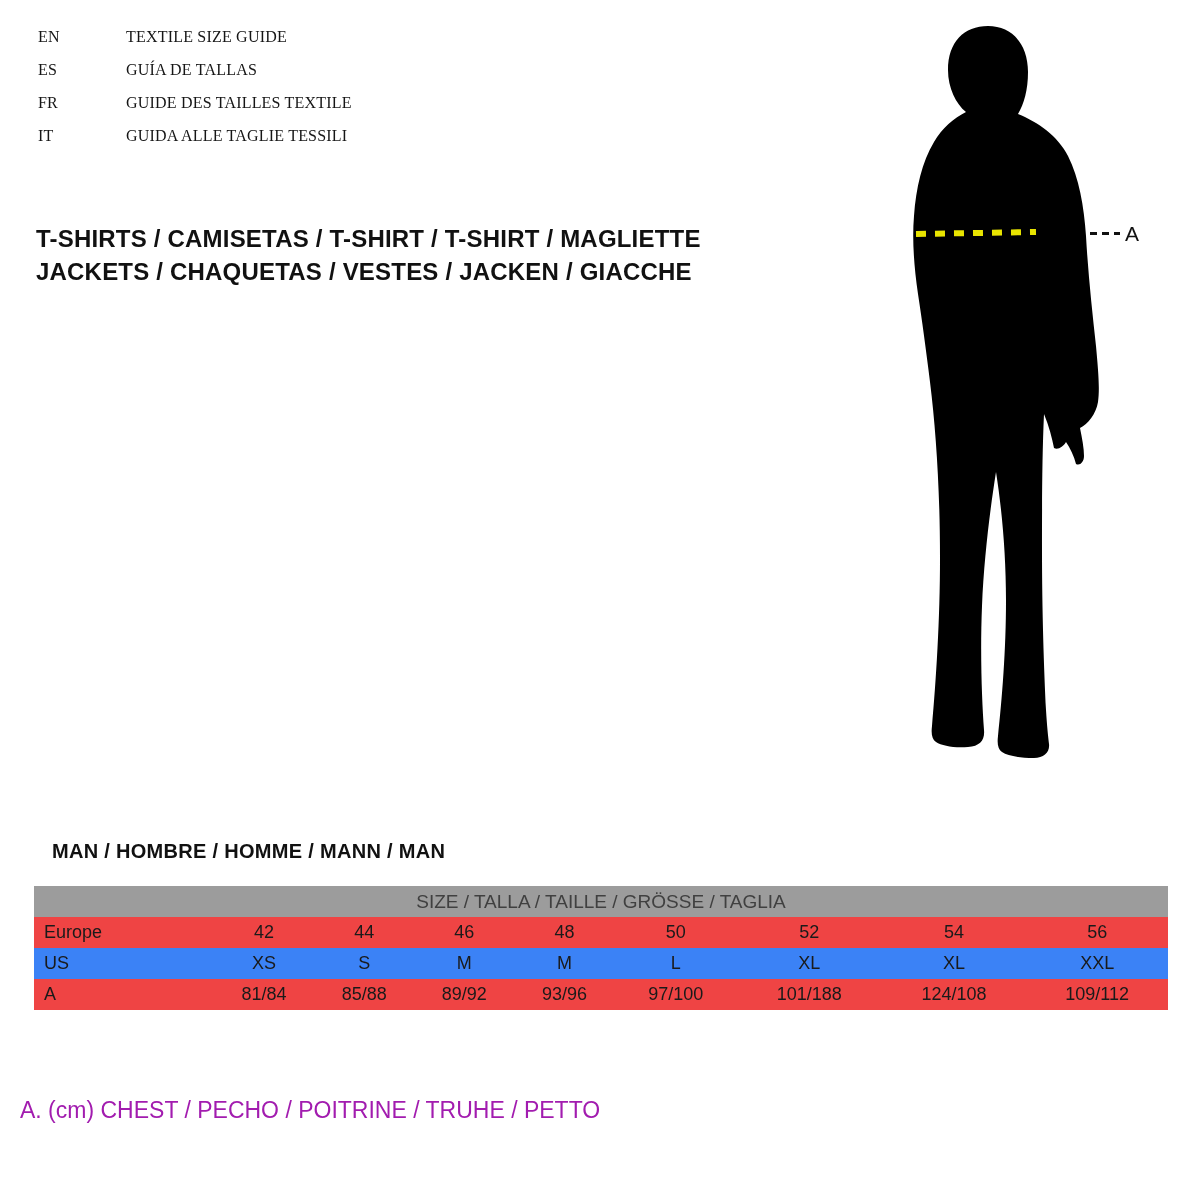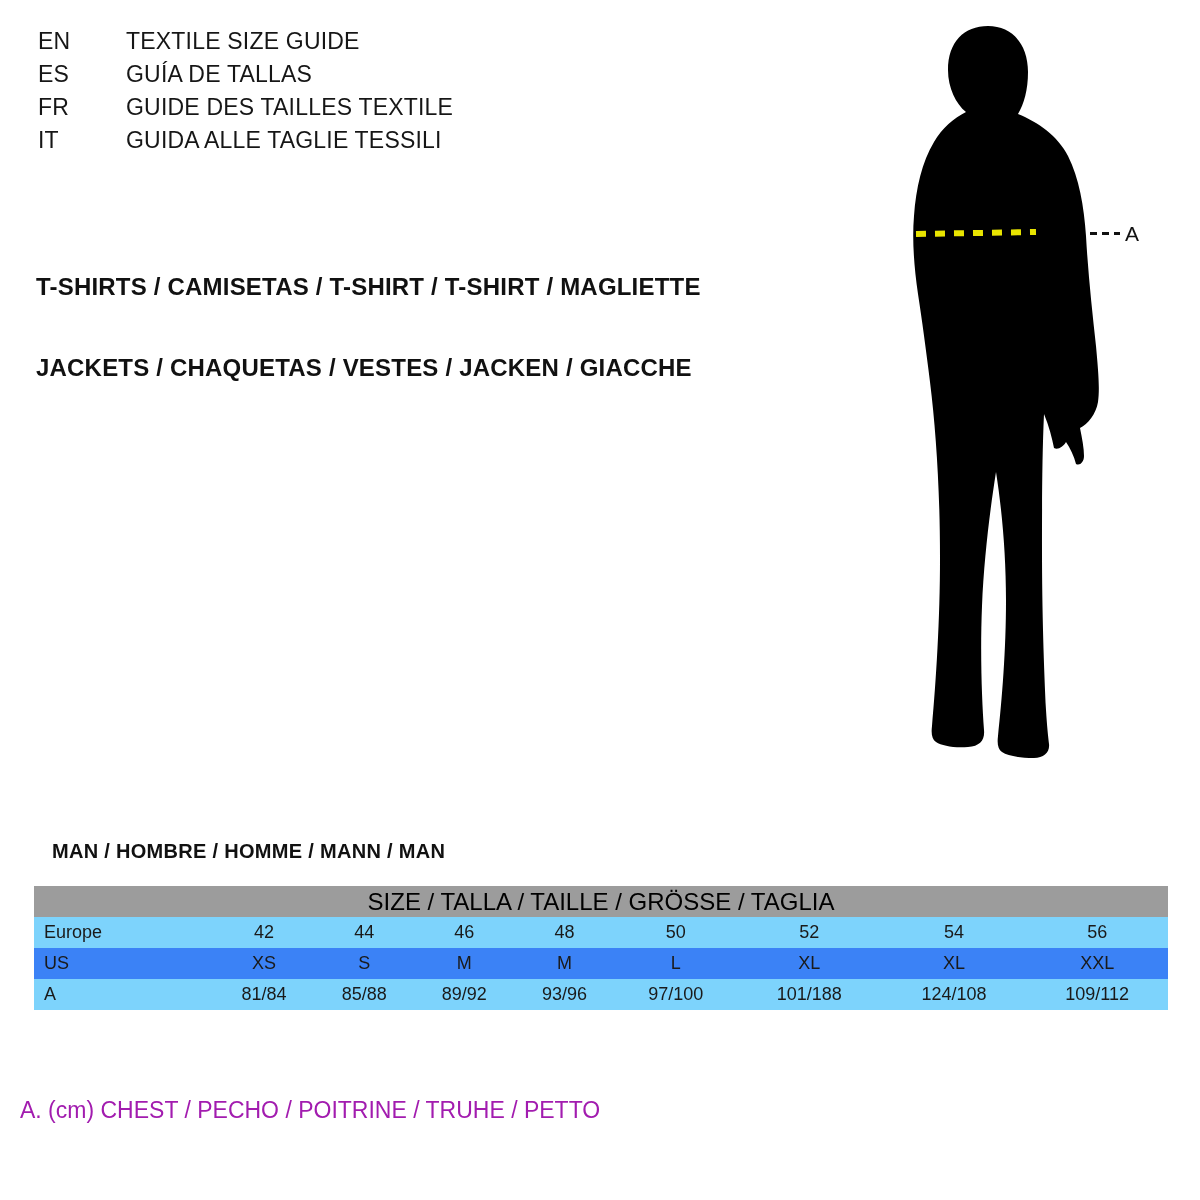--- a/index.html
+++ b/index.html
@@ -25,23 +25,24 @@
   .lang-block {
     position: absolute;
     left: 38px;
     top: 28px;
     width: 700px;
   }
   .lang-row {
     display: flex;
     align-items: baseline;
     height: 33px;
-    font-size: 23px;
+    font-size: 16px;
     letter-spacing: 0.2px;
     color: #161616;
+    font-family: Liberation Serif, serif;
   }
   .lang-code {
     width: 80px;
     flex: 0 0 80px;
   }
   .lang-text {
     flex: 1;
     margin-left: 8px;
   }
 
@@ -51,21 +52,20 @@
     top: 222px;
     width: 760px;
   }
   .category-line {
     font-size: 24px;
     font-weight: bold;
     letter-spacing: 0.2px;
     line-height: 33px;
     color: #111111;
     white-space: nowrap;
-    margin-top: 48px;
   }
 
   
   .figure {
     position: absolute;
     left: 830px;
     top: 10px;
     width: 340px;
     height: 780px;
   }
@@ -115,28 +115,28 @@
     text-align: center;
     vertical-align: middle;
   }
   table.size-table .row-head {
     text-align: left;
     padding-left: 10px;
     width: 170px;
   }
   .row-header-band th {
     background: #9c9c9c;
-    color: #000000;
+    color: #404040;
     text-align: left;
     padding-left: 10px;
-    font-size: 24px;
+    font-size: 19px;
     height: 34px;
   }
   .row-light td {
-    background: #7dd3fc;
+    background: #ef4444;
   }
   .row-grey td {
     background: #3b82f6;
   }
   .footnote {
     position: absolute;
     left: 20px;
     top: 1097px;
     font-size: 23px;
     color: #a21caf;

